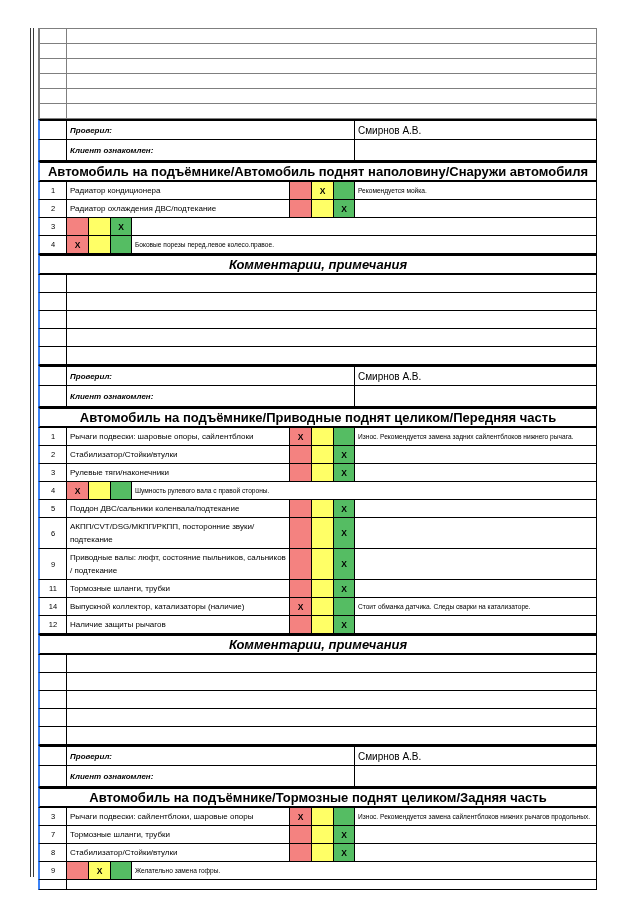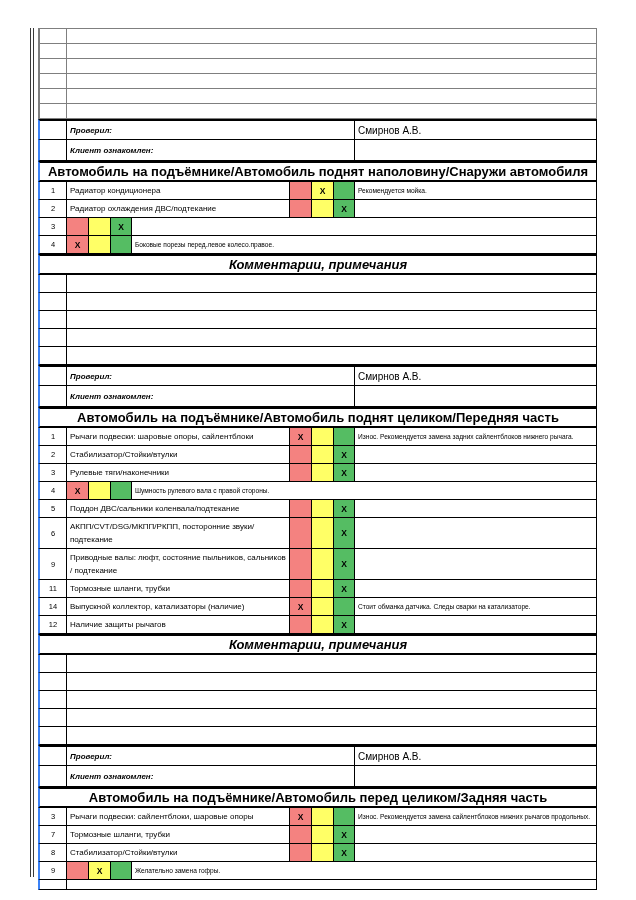--- a/index.html
+++ b/index.html
@@ -188,21 +188,21 @@
         <div class="cell c-num"></div>
         <div class="cell c-check-label">Проверил:</div>
         <div class="cell c-check-value">Смирнов А.В.</div>
       </div>
       <div class="row row-check">
         <div class="cell c-num"></div>
         <div class="cell c-check-label">Клиент ознакомлен:</div>
         <div class="cell c-check-value"></div>
       </div>
       <div class="row row-header">
-        <div class="cell c-header">Автомобиль на подъёмнике/Автомобиль поднят целиком/Передняя часть</div>
+        <div class="cell c-header">Автомобиль на подъёмнике/Приводные поднят целиком/Передняя часть</div>
       </div>
       <div class="row row-item">
         <div class="cell c-num">1</div>
         <div class="cell c-item">Рычаги подвески: шаровые опоры, сайлентблоки</div>
         <div class="cell c-status red" style="background: rgb(244, 130, 128);">
           <div class="">X</div>
         </div>
         <div class="cell c-status yellow" style="background: rgb(255, 255, 102);"></div>
         <div class="cell c-status green" style="background: rgb(85, 189, 99);"></div>
         <div class="cell c-comment">Износ. Рекомендуется замена задних сайлентблоков нижнего рычага.</div>
@@ -323,21 +323,21 @@
         <div class="cell c-num"></div>
         <div class="cell c-check-label">Проверил:</div>
         <div class="cell c-check-value">Смирнов А.В.</div>
       </div>
       <div class="row row-check">
         <div class="cell c-num"></div>
         <div class="cell c-check-label">Клиент ознакомлен:</div>
         <div class="cell c-check-value"></div>
       </div>
       <div class="row row-header">
-        <div class="cell c-header">Автомобиль на подъёмнике/Автомобиль перед целиком/Задняя часть</div>
+        <div class="cell c-header">Автомобиль на подъёмнике/Тормозные поднят целиком/Задняя часть</div>
       </div>
       <div class="row row-item">
         <div class="cell c-num">3</div>
         <div class="cell c-item">Рычаги подвески: сайлентблоки, шаровые опоры</div>
         <div class="cell c-status red" style="background: rgb(244, 130, 128);">
           <div class="">X</div>
         </div>
         <div class="cell c-status yellow" style="background: rgb(255, 255, 102);"></div>
         <div class="cell c-status green" style="background: rgb(85, 189, 99);"></div>
         <div class="cell c-comment">Износ. Рекомендуется замена сайлентблоков нижних рычагов продольных.</div>

